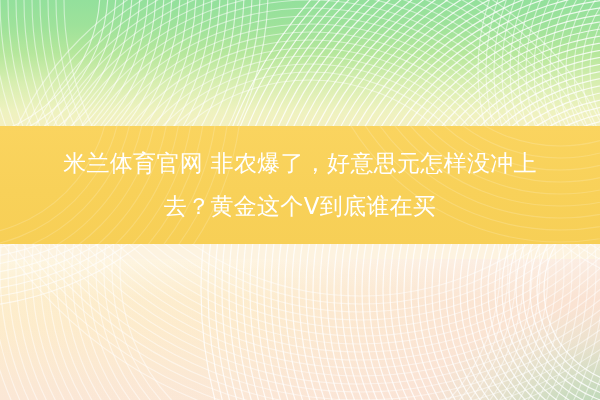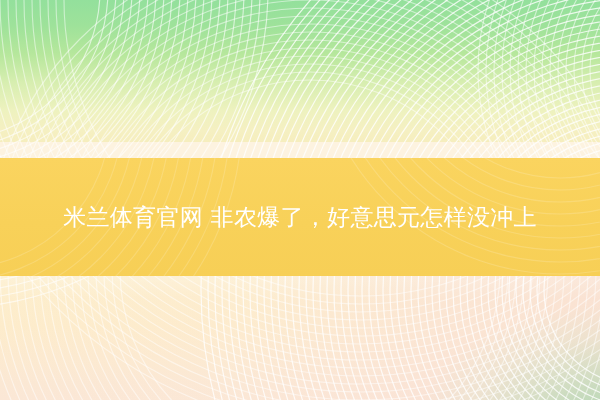--- a/index.html
+++ b/index.html
@@ -97,21 +97,21 @@
   .arcs-topleft  { left: -170px; top: -210px;  width: 470px; height: 430px; }
   .arcs-topsweep { left: 30px;   top: -330px;  width: 640px; height: 640px; }
   .arcs-right    { left: 330px;  top: -60px;   width: 420px; height: 430px; }
   .arcs-botright { left: 170px;  top: 140px;   width: 560px; height: 450px; }
   .arcs-botleft  { left: -200px; top: 230px;   width: 560px; height: 330px; }
 
   
   .title-band {
     position: absolute;
     left: 0;
-    top: 158px;
+    top: 126px;
     width: 600px;
     height: 118px;
     background: linear-gradient(to bottom, #fad45f 0%, #f8d159 55%, #f7cf56 100%);
     overflow: hidden;
   }
   .title-band-texture {
     position: absolute;
     inset: 0;
   }
   .title-text {
@@ -330,16 +330,17 @@
           <circle cx="560" cy="-130" r="210"></circle>
           <circle cx="560" cy="-130" r="222"></circle>
           <circle cx="560" cy="-130" r="234"></circle>
           <circle cx="560" cy="-130" r="246"></circle>
         </g>
       </svg>
     </div>
 
     <div class="title-text">
       <div class="title-line">米兰体育官网 非农爆了，好意思元怎样没冲上</div>
+      <div class="title-line">去？黄金这个V到底谁在买</div>
     </div>
   </div>
 
 </div>
 
 </body></html>

